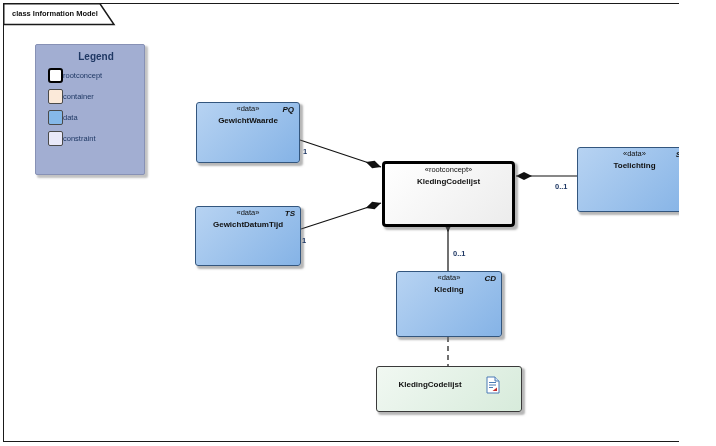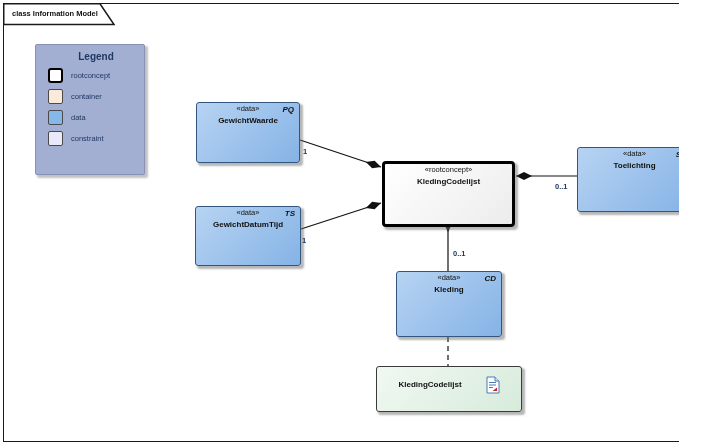--- a/index.html
+++ b/index.html
@@ -18,21 +18,21 @@
   }
   
   .legend{
     position:absolute;left:35px;top:44px;width:108px;height:129px;
     background:#a2aed2;border:1px solid #8791b5;border-radius:2px;
     box-shadow:2.5px 2.5px 2px rgba(120,120,120,0.45);
   }
   .legend-title{
     text-align:center;margin-top:6px;font-size:10px;font-weight:bold;color:#1f3864;padding-left:12px;
   }
-  .legend-item{display:flex;align-items:center;gap:8px;margin:5px 0 0 12px;height:16px;}
+  .legend-item{display:flex;align-items:center;margin:5px 0 0 12px;height:16px;}
   .sw{width:13px;height:13px;border:1px solid #4a4a4a;border-radius:2px;box-sizing:content-box;}
   .sw-root{background:#ffffff;border:2.5px solid #000;border-radius:3px;width:11px;height:11px;}
   .sw-container{background:#fbe9d9;}
   .sw-data{background:#85b8e8;}
   .sw-codelist{background:#bfe3cd;}
   .sw-constraint{background:#e9e9f9;}
   .legend-label{font-size:7.5px;color:#1f3864;}
   
   .node{
     position:absolute;border-radius:3px;

